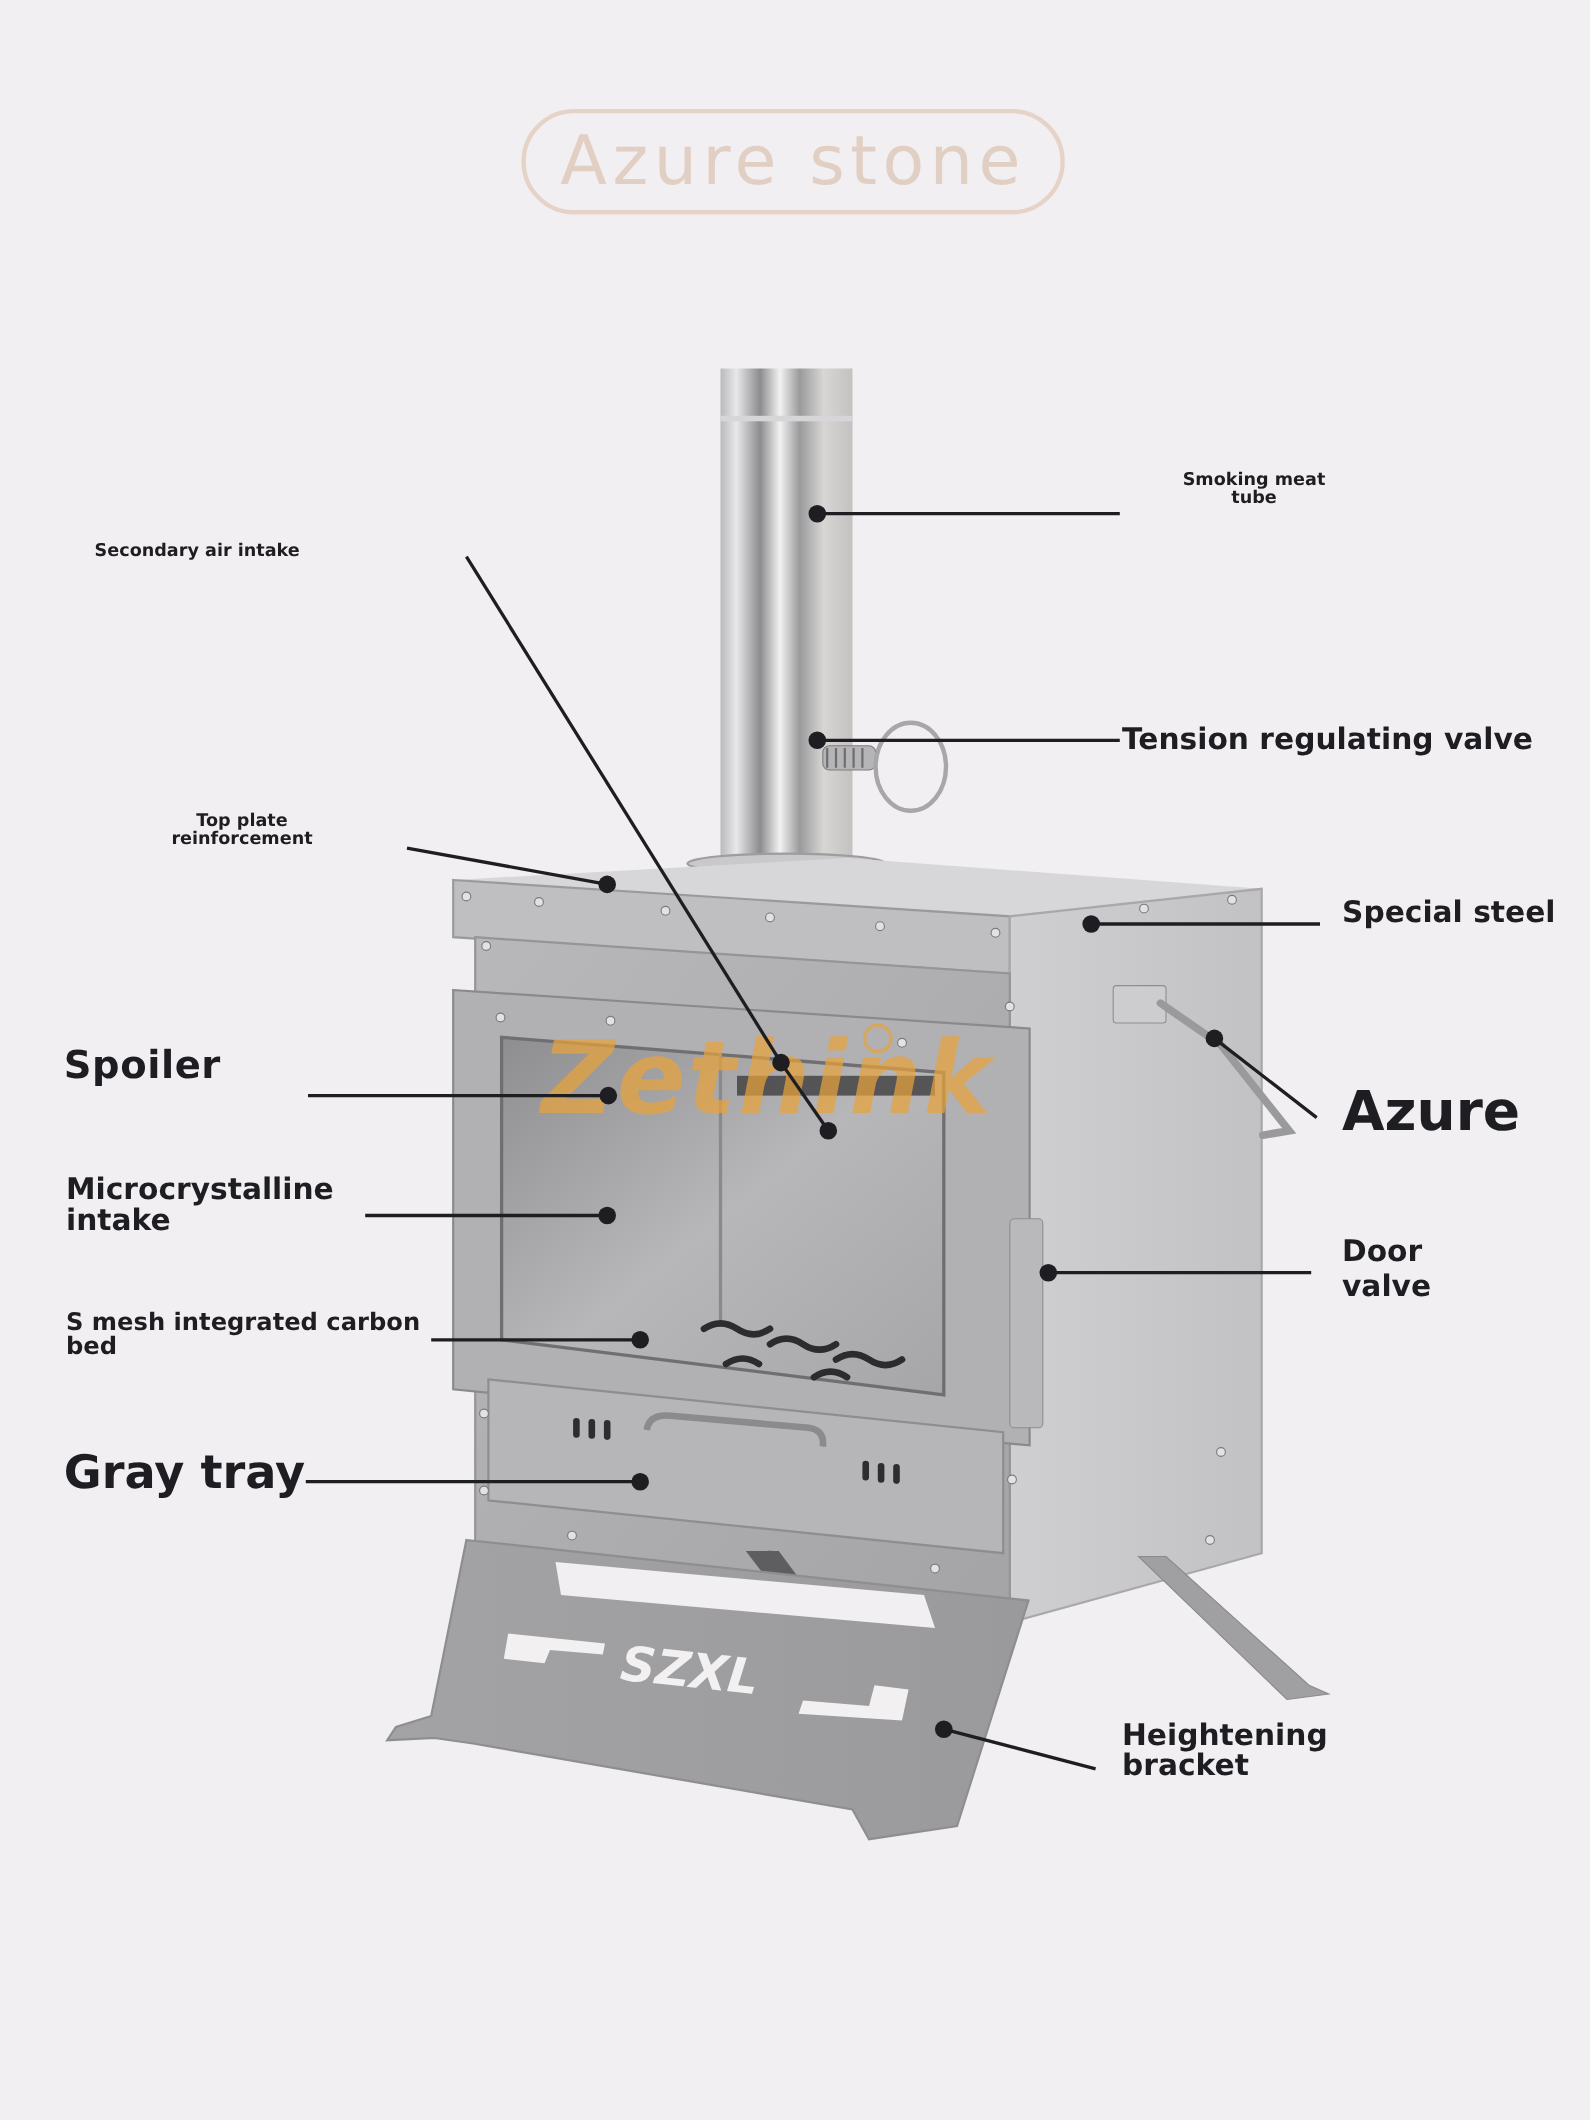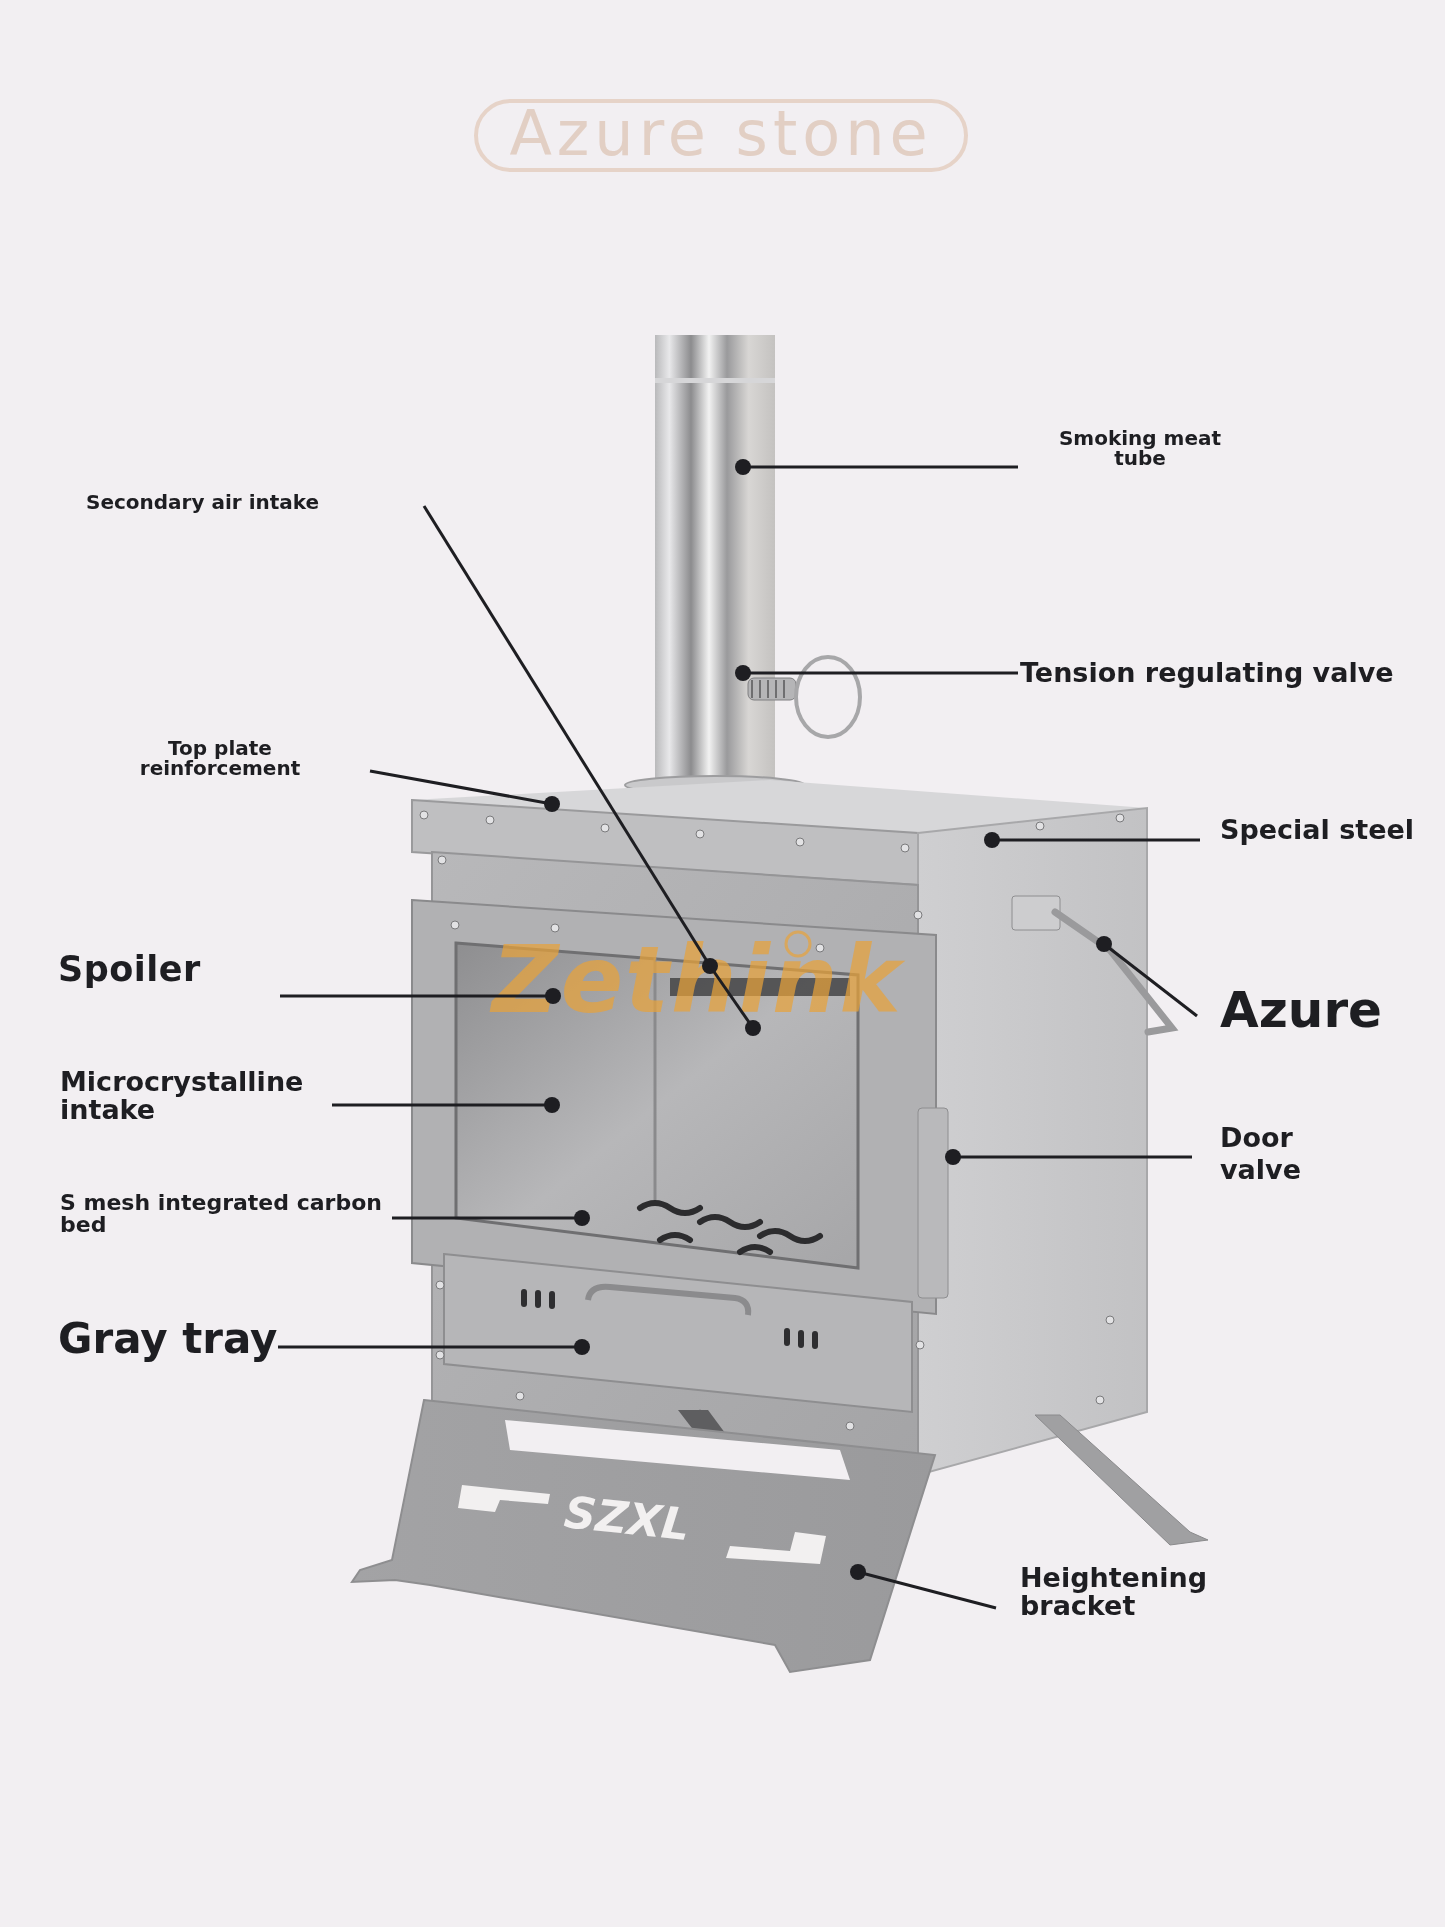--- a/index.html
+++ b/index.html
@@ -3,35 +3,35 @@
 <meta charset="utf-8">
 <style>
   html, body { margin: 0; padding: 0; }
   body {
     width: 1445px; height: 1927px; overflow: hidden;
     background: #f2eff2;
     font-family: "DejaVu Sans", "Liberation Sans", sans-serif;
     position: relative;
   }
   .pill {
-    position: absolute; left: 474px; top: 99px; width: 494px; height: 73px;
+    position: absolute; left: 474px; top: 99px; width: 494px; height: 96px;
     border: 4px solid #e6d3c8; border-radius: 48px; box-sizing: border-box;
     display: flex; align-items: center; justify-content: center;
   }
   .pill span {
     color: #e2cfc4; font-size: 62px; letter-spacing: 5px;
     font-family: "DejaVu Sans", sans-serif; font-weight: normal;
     margin-top: -4px;
   }
   svg.art { position: absolute; left: 0; top: 0; }
   .lbl {
     position: absolute; color: #1e1e22; font-weight: bold;
     line-height: 1.02; white-space: nowrap;
   }
-  .lbl.s  { font-size: 20px; }
+  .lbl.s  { font-size: 16px; }
   .lbl.xs { font-size: 22px; }
   .lbl.m  { font-size: 27px; }
   .lbl.xl { font-size: 35px; letter-spacing: 0.5px; }
   .lbl.xl2 { font-size: 42px; }
   .center { text-align: center; }
 </style>
 </head>
 <body>
 
 <div class="pill">

